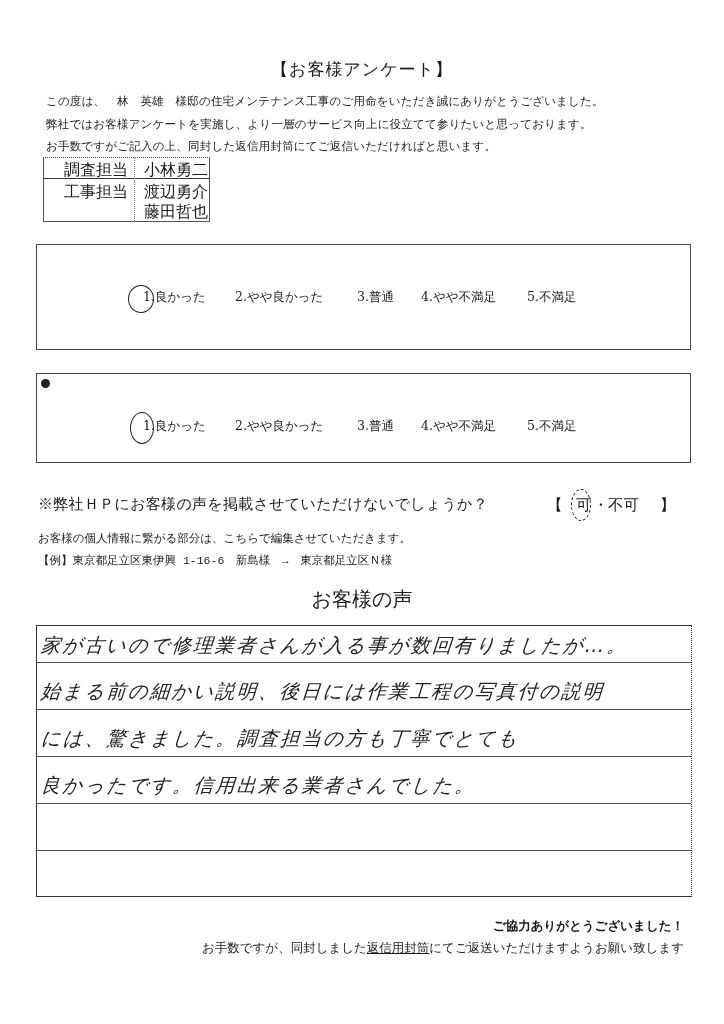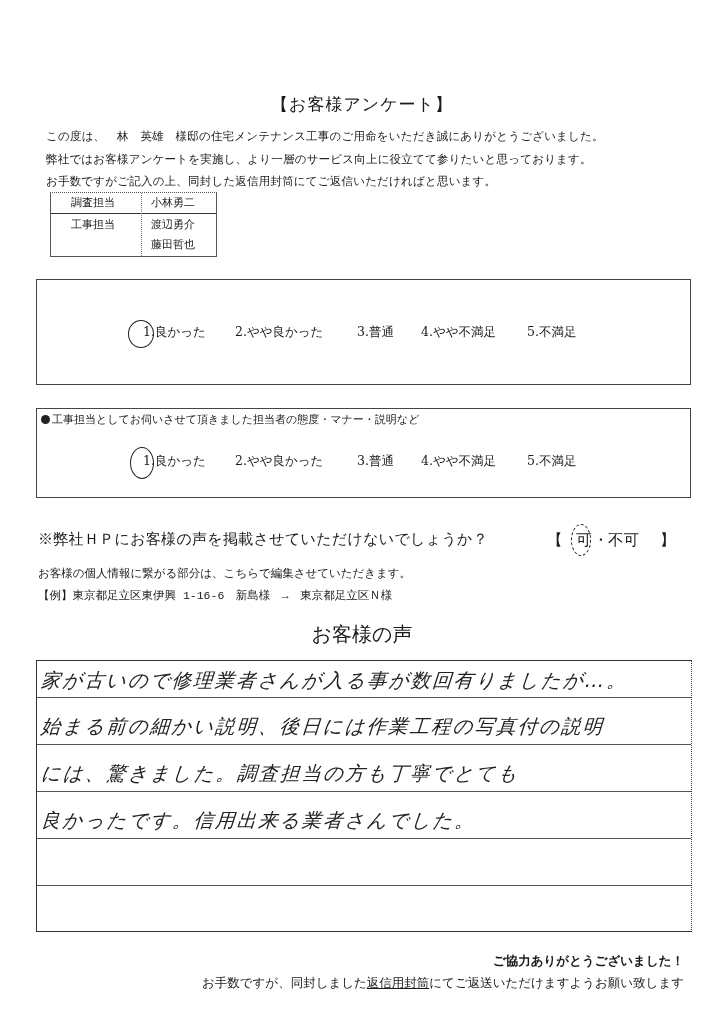--- a/index.html
+++ b/index.html
@@ -1,32 +1,32 @@
 <!DOCTYPE html>
 <html><head>
 <meta charset="utf-8">
 <style>
   html, body { margin: 0; padding: 0; background: #ffffff; }
   body {
     width: 724px; height: 1024px; position: relative; overflow: hidden;
     font-family: "DejaVu Serif", "Liberation Serif", serif;
     color: #1a1a1a;
   }
-  .abs { position: absolute; margin-top: 35px; }
+  .abs { position: absolute; }
   .title {
     left: 0; width: 724px; top: 58px; text-align: center;
     font-size: 17px; letter-spacing: 1px;
   }
   .intro {
     left: 46px; font-size: 11.5px; white-space: nowrap; letter-spacing: 0.2px;
   }
   .staff {
-    left: 50px; top: 157px; width: 165px; height: 63px;
+    left: 43px; top: 157px; width: 165px; height: 63px;
     border: 1px solid #555; border-top-style: dotted;
-    font-size: 11px;
+    font-size: 16px;
   }
   .staff .row1 { position: absolute; left: 0; top: 0; width: 100%; height: 20px; border-bottom: 1px solid #333; }
   .staff .vline { position: absolute; left: 90px; top: 0; bottom: 0; border-left: 1px dotted #777; }
   .staff .cell { position: absolute; white-space: nowrap; }
   .box {
     left: 36px; width: 653px; border: 1px solid #444;
   }
   .box .q { position: absolute; left: 4px; top: 3px; font-size: 11px; white-space: nowrap; }
   .box .q .bullet {
     display: inline-block; width: 9px; height: 9px; border-radius: 50%;
@@ -83,21 +83,21 @@
     <span style="left:198px">2.やや良かった</span>
     <span style="left:320px">3.普通</span>
     <span style="left:384px">4.やや不満足</span>
     <span style="left:490px">5.不満足</span>
   </div>
   <div class="circle-mark" style="left:91px; top:40px; width:24px; height:26px"></div>
 </div>
 
 <div class="abs box" style="top:373px; height:88px">
   <div class="q">
-    <span class="bullet"></span><span>工事担当としてお伺いさせて頂きました担当者の態度・マナー・説明など</span>
+    <span class="bullet"></span>
   </div>
   <div class="opts" style="left:0; top:44px; width:100%; height:20px">
     <span style="left:106px">1.良かった</span>
     <span style="left:198px">2.やや良かった</span>
     <span style="left:320px">3.普通</span>
     <span style="left:384px">4.やや不満足</span>
     <span style="left:490px">5.不満足</span>
   </div>
   <div class="circle-mark" style="left:93px; top:38px; width:22px; height:30px"></div>
 </div>

